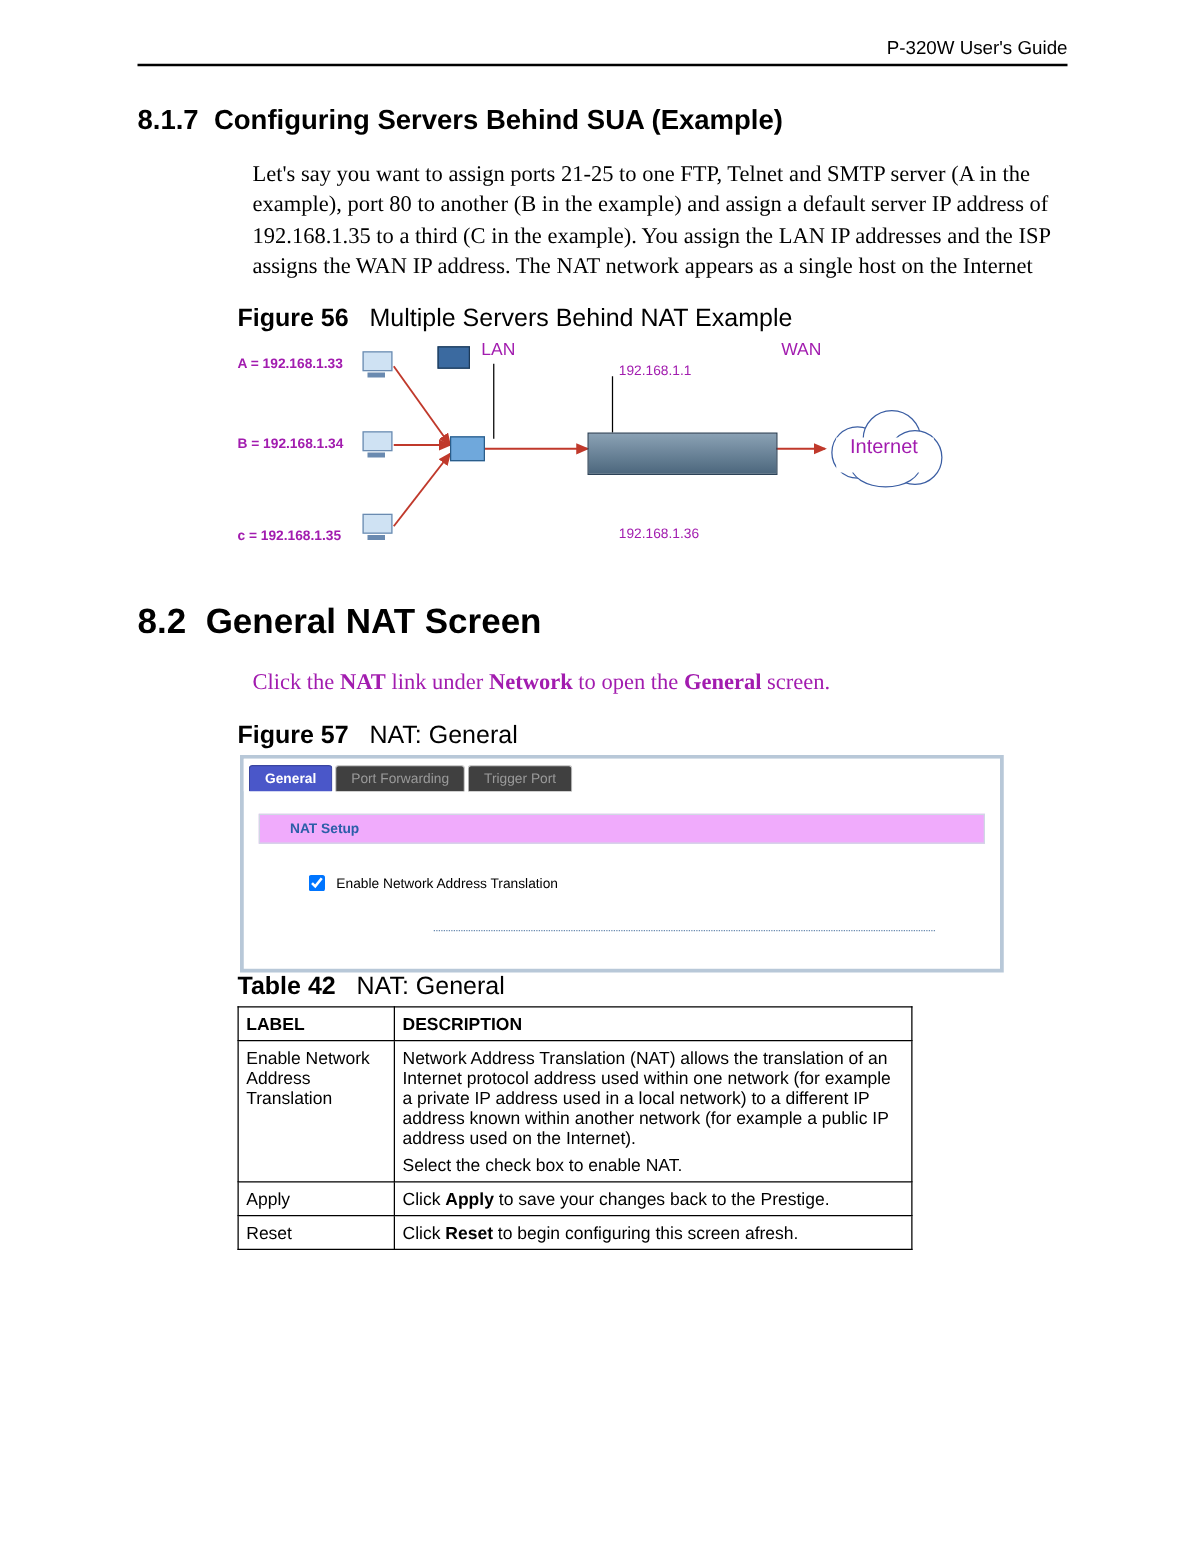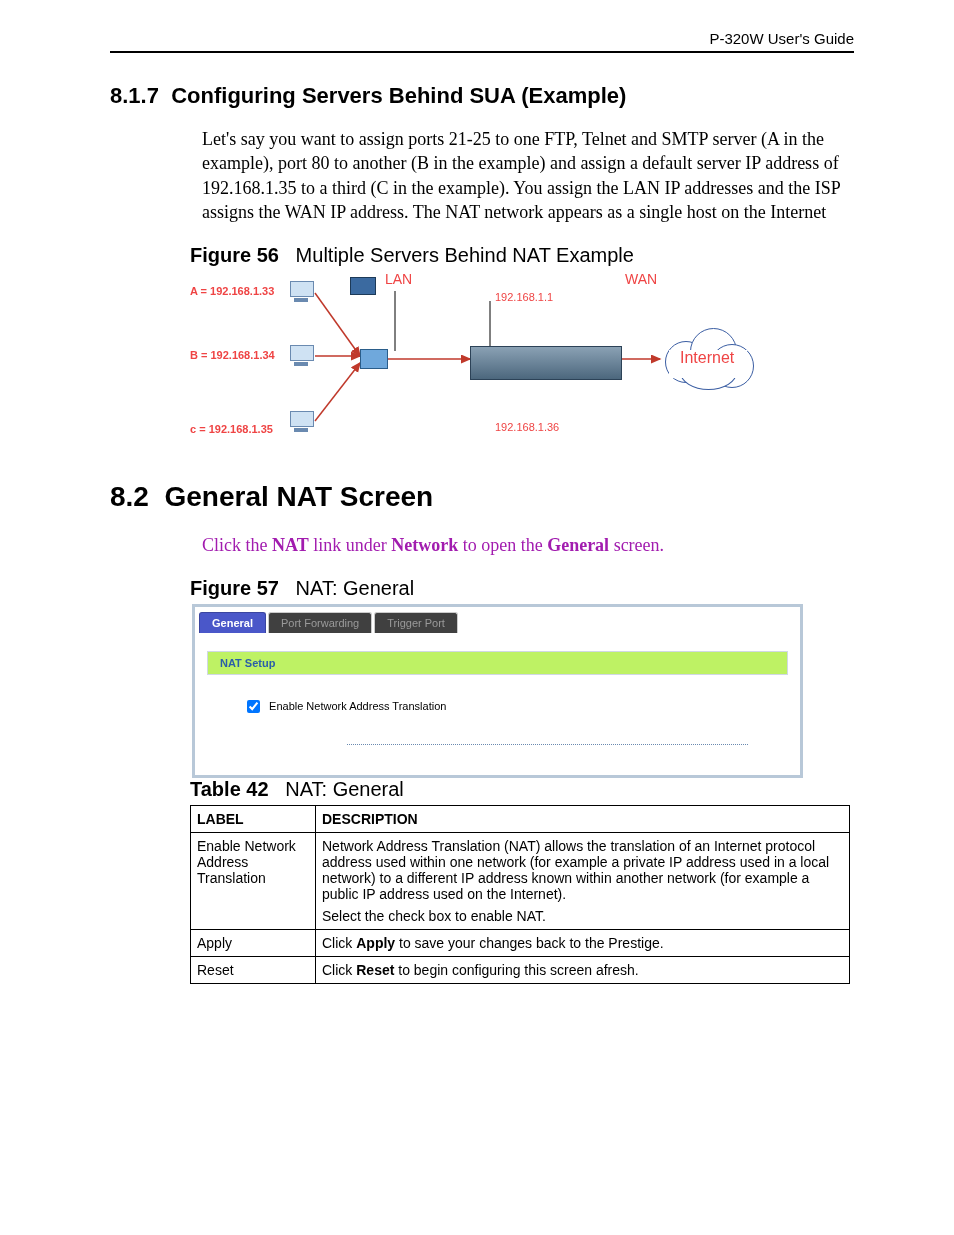--- a/index.html
+++ b/index.html
@@ -54,21 +54,21 @@
     font-weight: bold;
   }
   
   .diagram {
     margin-left: 80px;
     position: relative;
     width: 560px;
     height: 180px;
     font-family: Arial, Helvetica, sans-serif;
     font-size: 12px;
-    color: #ef4444;
+    color: #a21caf;
   }
   .diagram .lbl {
     position: absolute;
     font-size: 14px;
   }
   .diagram .ip {
     position: absolute;
     font-size: 11px;
   }
   .diagram .pc {
@@ -144,25 +144,25 @@
   .ui-tab.active {
     background: #4a57c9;
     color: #fff;
     font-weight: bold;
     border-color: #3a45a0;
   }
   .ui-panel {
     padding: 18px 12px 20px 12px;
   }
   .ui-panel-header {
-    background: #bef264;
+    background: #f0abfc;
     color: #2b5ea8;
     font-weight: bold;
     font-size: 11px;
-    padding: 5px 12px;
+    padding: 5px 24px;
     border: 1px solid #d0d8e4;
   }
   .ui-panel-body {
     padding: 22px 0 10px 36px;
     font-family: Verdana, Arial, sans-serif;
     font-size: 11px;
     color: #000;
   }
   .ui-panel-body input[type=checkbox] {
     vertical-align: middle;
@@ -181,21 +181,21 @@
     font-size: 11px;
     padding: 2px 16px;
     margin: 0 8px;
     background: #efefef;
     border: 1px solid #888;
     border-radius: 2px;
   }
   
   .label-table {
     margin-left: 80px;
-    width: 660px;
+    width: 540px;
     border-collapse: collapse;
     font-family: Arial, Helvetica, sans-serif;
     font-size: 14px;
   }
   .label-table th, .label-table td {
     border: 1px solid #000;
     padding: 5px 6px;
     text-align: left;
     vertical-align: top;
   }

